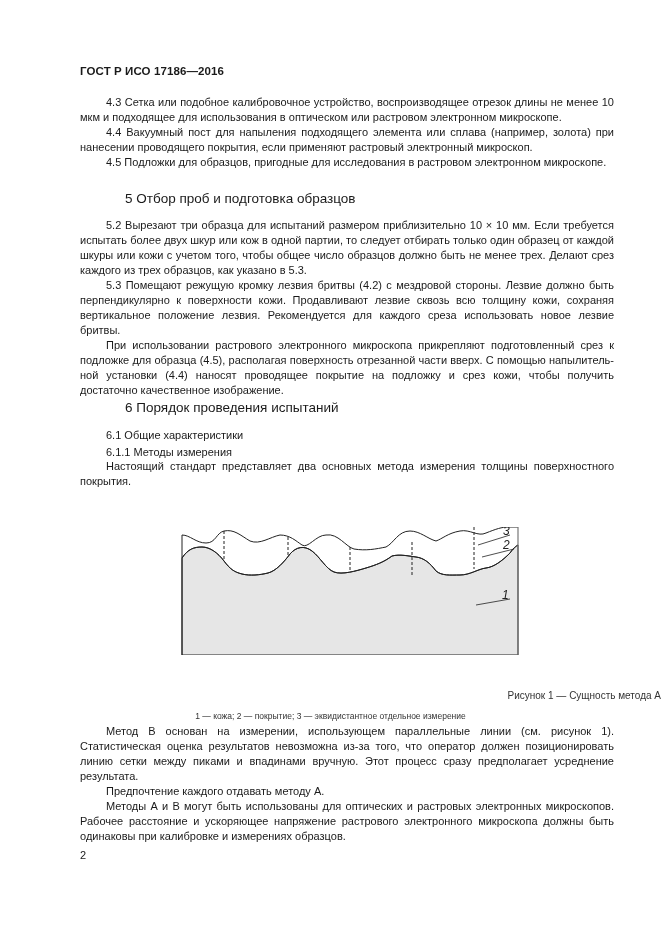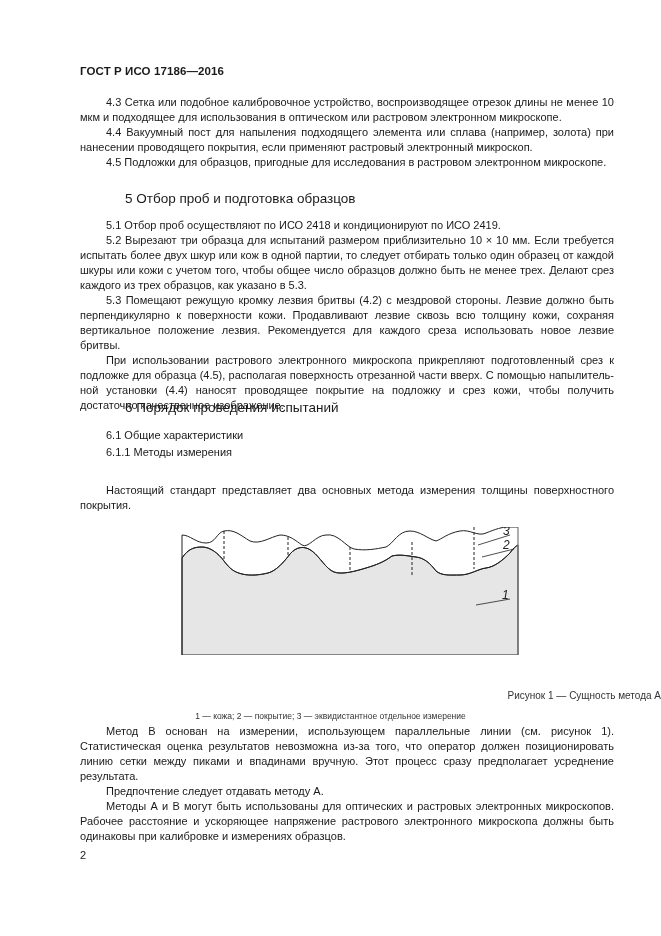--- a/index.html
+++ b/index.html
@@ -26,31 +26,30 @@
 
   <div class="text" style="top:95px;">
     <p class="p">4.3 Сетка или подобное калибровочное устройство, воспроизводящее отрезок длины не менее 10 мкм и подходящее для использования в оптическом или растровом электронном микро­скопе.</p>
     <p class="p">4.4 Вакуумный пост для напыления подходящего элемента или сплава (например, золота) при нанесении проводящего покрытия, если применяют растровый электронный микроскоп.</p>
     <p class="p">4.5 Подложки для образцов, пригодные для исследования в растровом электронном микроскопе.</p>
   </div>
 
   <div class="h1" style="top:191px;">5 Отбор проб и подготовка образцов</div>
 
   <div class="text" style="top:218px;">
-    <p class="p">5.1 Отбор проб осуществляют по ИСО 2418 и кондиционируют по ИСО 2419.</p>
     <p class="p">5.2 Вырезают три образца для испытаний размером приблизительно 10 × 10 мм. Если требуется испытать более двух шкур или кож в одной партии, то следует отбирать только один образец от каждой шкуры или кожи с учетом того, чтобы общее число образцов должно быть не менее трех. Делают срез каждого из трех образцов, как указано в 5.3.</p>
     <p class="p">5.3 Помещают режущую кромку лезвия бритвы (4.2) с мездровой стороны. Лезвие должно быть перпендикулярно к поверхности кожи. Продавливают лезвие сквозь всю толщину кожи, сохраняя верти­кальное положение лезвия. Рекомендуется для каждого среза использовать новое лезвие бритвы.</p>
     <p class="p">При использовании растрового электронного микроскопа прикрепляют подготовленный срез к подложке для образца (4.5), располагая поверхность отрезанной части вверх. С помощью напылитель­ной установки (4.4) наносят проводящее покрытие на подложку и срез кожи, чтобы получить достаточно качественное изображение.</p>
   </div>
 
   <div class="h1" style="top:400px;">6 Порядок проведения испытаний</div>
   <div class="h2" style="top:429px;">6.1 Общие характеристики</div>
   <div class="h2" style="top:446px;">6.1.1 Методы измерения</div>
 
-  <div class="text" style="top:459px;margin-top:24px;">
+  <div class="text" style="top:459px;">
     <p class="p">Настоящий стандарт представляет два основных метода измерения толщины поверхностного покрытия.</p>
   </div>
 
   <svg class="figure" viewBox="0 0 340 128">
 
     <path d="M2,31 C8,22 14,20 22,20 C30,20 38,26 44,34 C50,42 54,45 62,47 C70,49 80,48 88,46 C96,44 104,35 110,27 C116,20 124,18 132,24 C140,30 146,42 154,45 C162,48 176,44 186,41 C196,38 204,35 212,29 C220,27 228,29 236,30 C244,31 250,36 256,44 C262,49 270,48 280,48 C290,48 298,42 306,41 C314,40 322,34 330,26 C334,20 338,18 338,18 L338,128 L2,128 Z" fill="#e6e6e6" stroke="#222" stroke-width="1"></path>
 
     <path d="M2,8 C10,8 16,16 26,16 C36,16 36,6 44,4 C54,2 60,8 70,14 C80,18 90,10 100,8 C110,8 116,14 122,18 C128,22 136,8 146,8 C158,6 166,20 174,22 C186,24 196,22 206,20 C214,16 218,4 230,4 C240,4 248,12 256,14 C262,12 268,6 280,4 C290,2 298,10 306,6 C316,2 322,0 328,0 L338,0" fill="none" stroke="#222" stroke-width="1"></path>
     <path d="M2,31 C8,22 14,20 22,20 C30,20 38,26 44,34 C50,42 54,45 62,47 C70,49 80,48 88,46 C96,44 104,35 110,27 C116,20 124,18 132,24 C140,30 146,42 154,45 C162,48 176,44 186,41 C196,38 204,35 212,29 C220,27 228,29 236,30 C244,31 250,36 256,44 C262,49 270,48 280,48 C290,48 298,42 306,41 C314,40 322,34 330,26 C334,20 338,18 338,18" fill="none" stroke="#222" stroke-width="1"></path>
     <line x1="2" y1="8" x2="2" y2="128" stroke="#222" stroke-width="1"></line>
@@ -68,18 +67,18 @@
     <text class="callout" x="323" y="8">3</text>
     <text class="callout" x="323" y="22">2</text>
     <text class="callout" x="322" y="72">1</text>
   </svg>
 
   <div class="legend">1 — кожа; 2 — покрытие; 3 — эквидистантное отдельное измерение</div>
   <div class="caption">Рисунок 1 — Сущность метода А</div>
 
   <div class="text" style="top:724px;">
     <p class="p">Метод В основан на измерении, использующем параллельные линии (см. рисунок 1). Статистичес­кая оценка результатов невозможна из-за того, что оператор должен позиционировать линию сетки меж­ду пиками и впадинами вручную. Этот процесс сразу предполагает усреднение результата.</p>
-    <p class="p">Предпочтение следует отдавать методу А.</p>
+    <p class="p">Предпочтение каждого отдавать методу А.</p>
     <p class="p">Методы А и В могут быть использованы для оптических и растровых электронных микроскопов. Рабочее расстояние и ускоряющее напряжение растрового электронного микроскопа должны быть одинаковы при калибровке и измерениях образцов.</p>
   </div>
 
   <div class="page-number">2</div>
 </div>
 
 </body></html>

